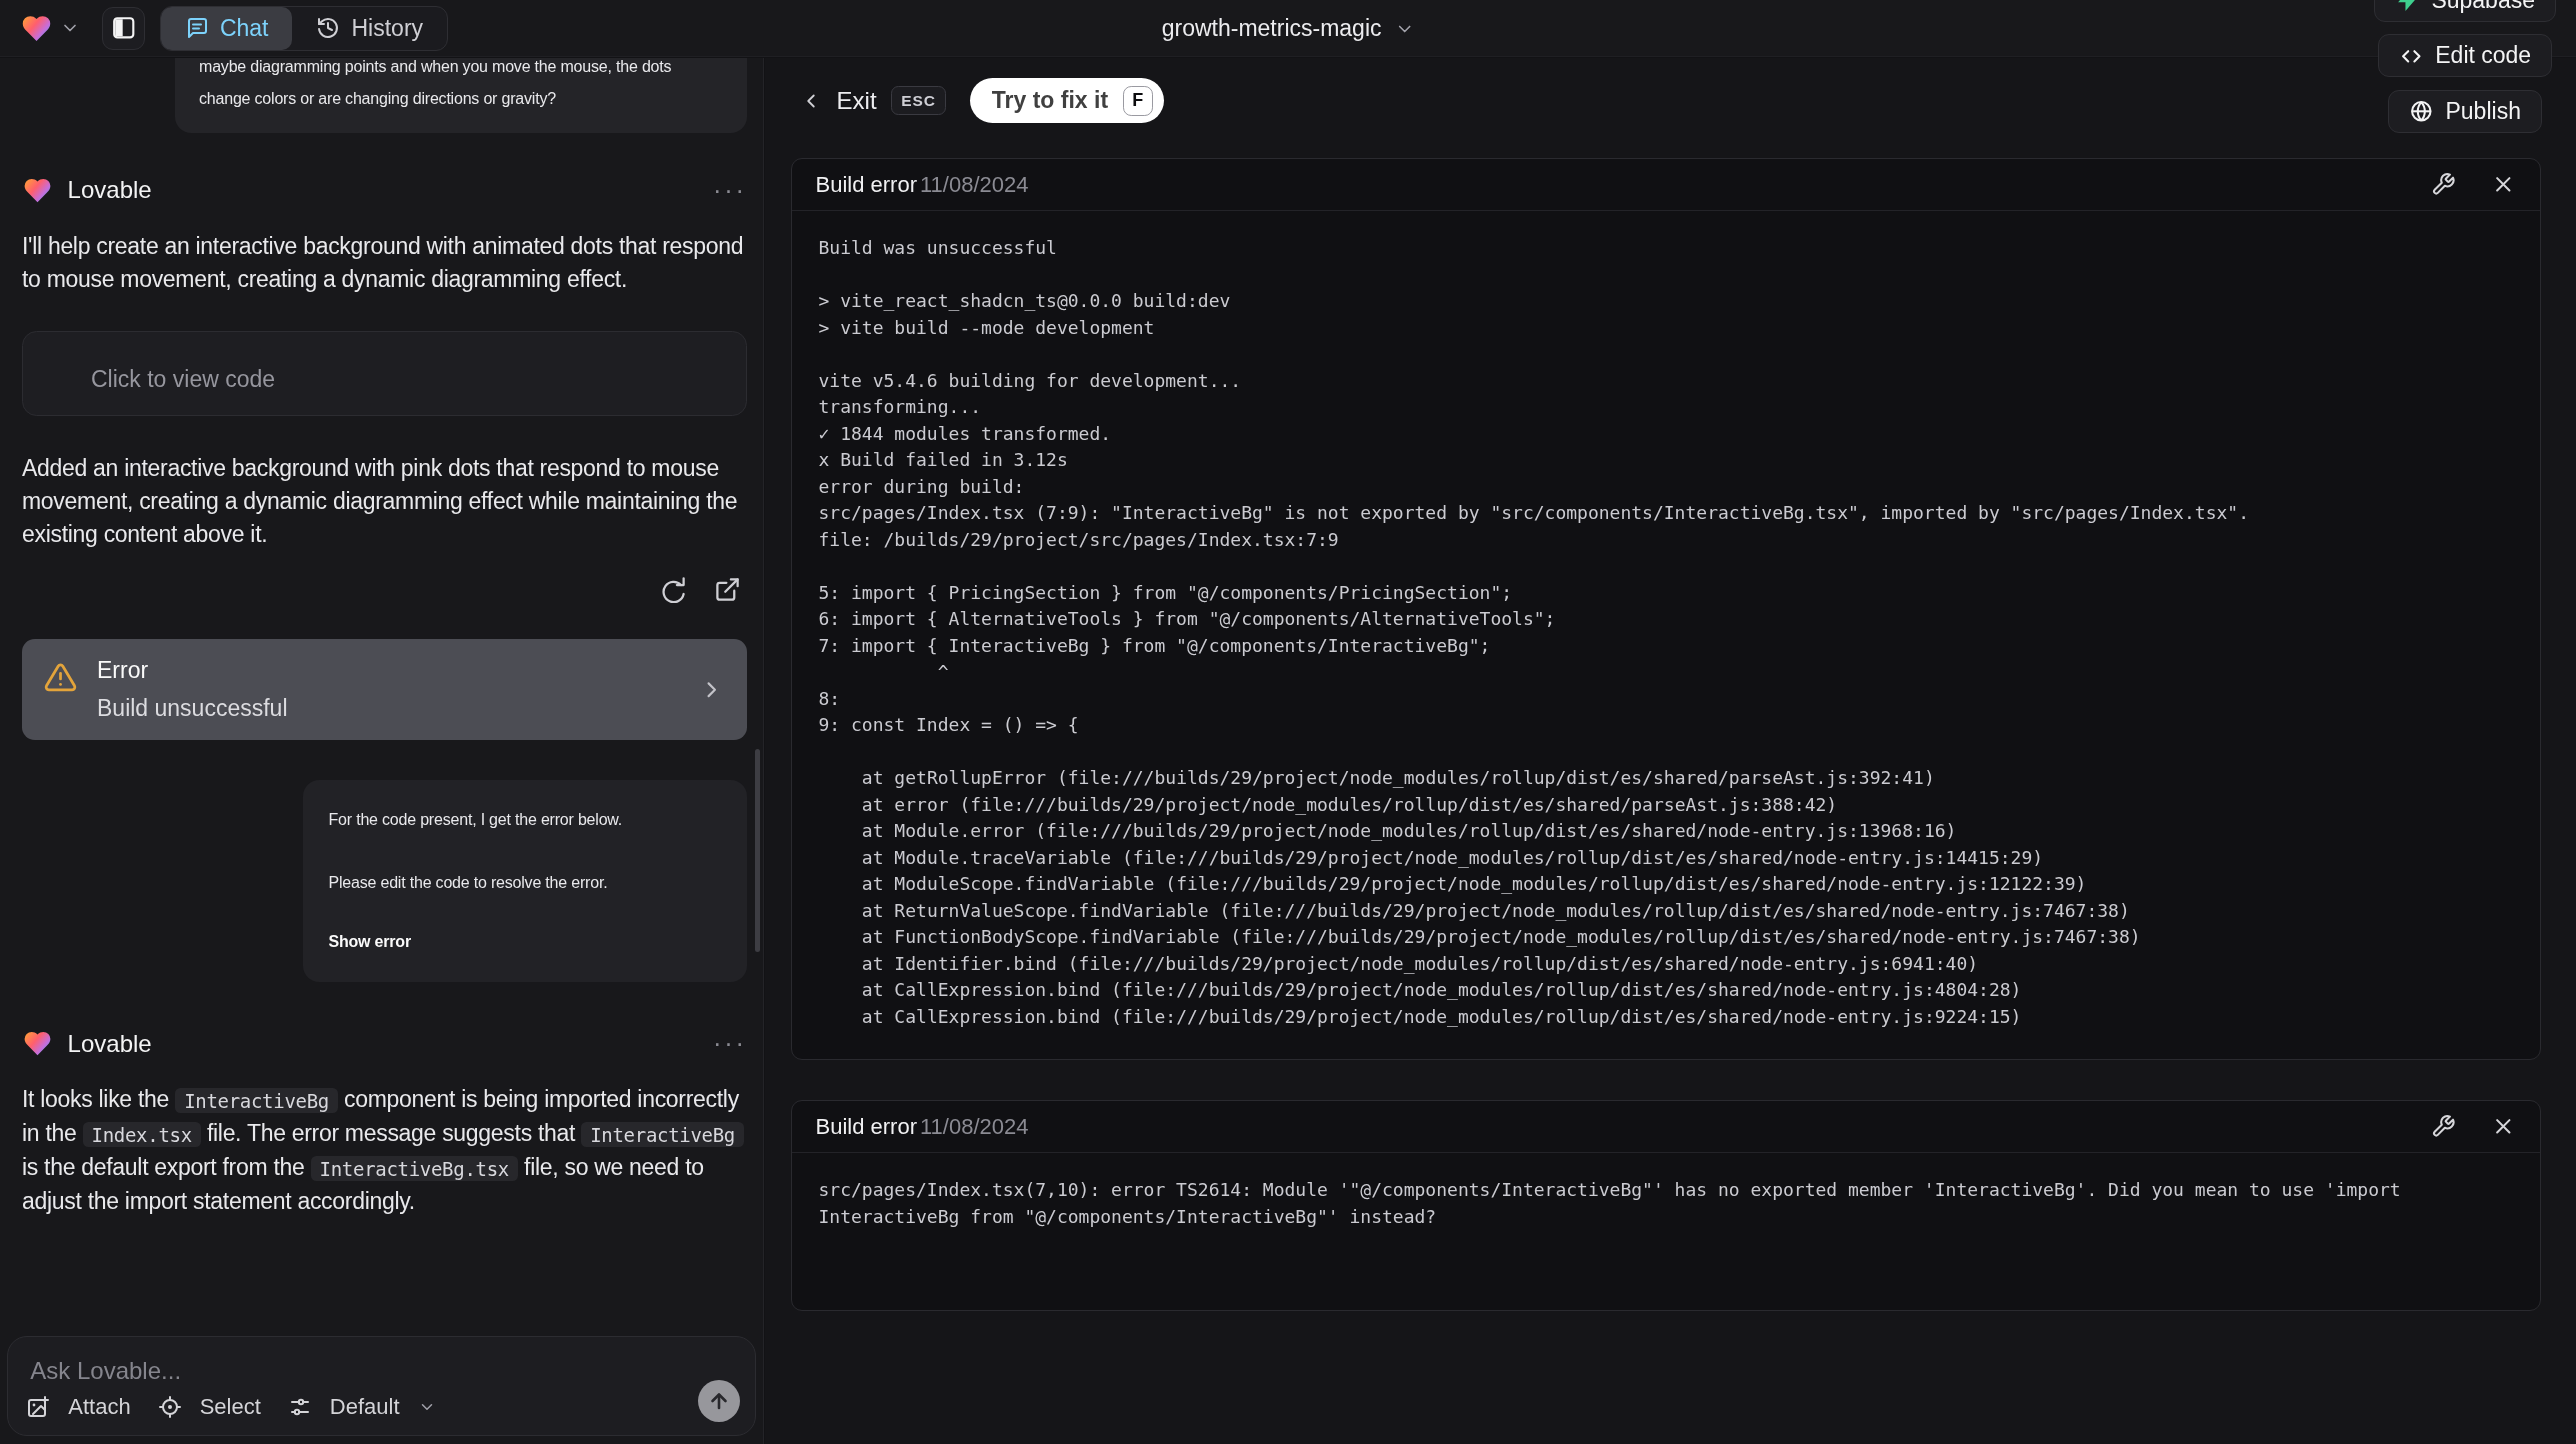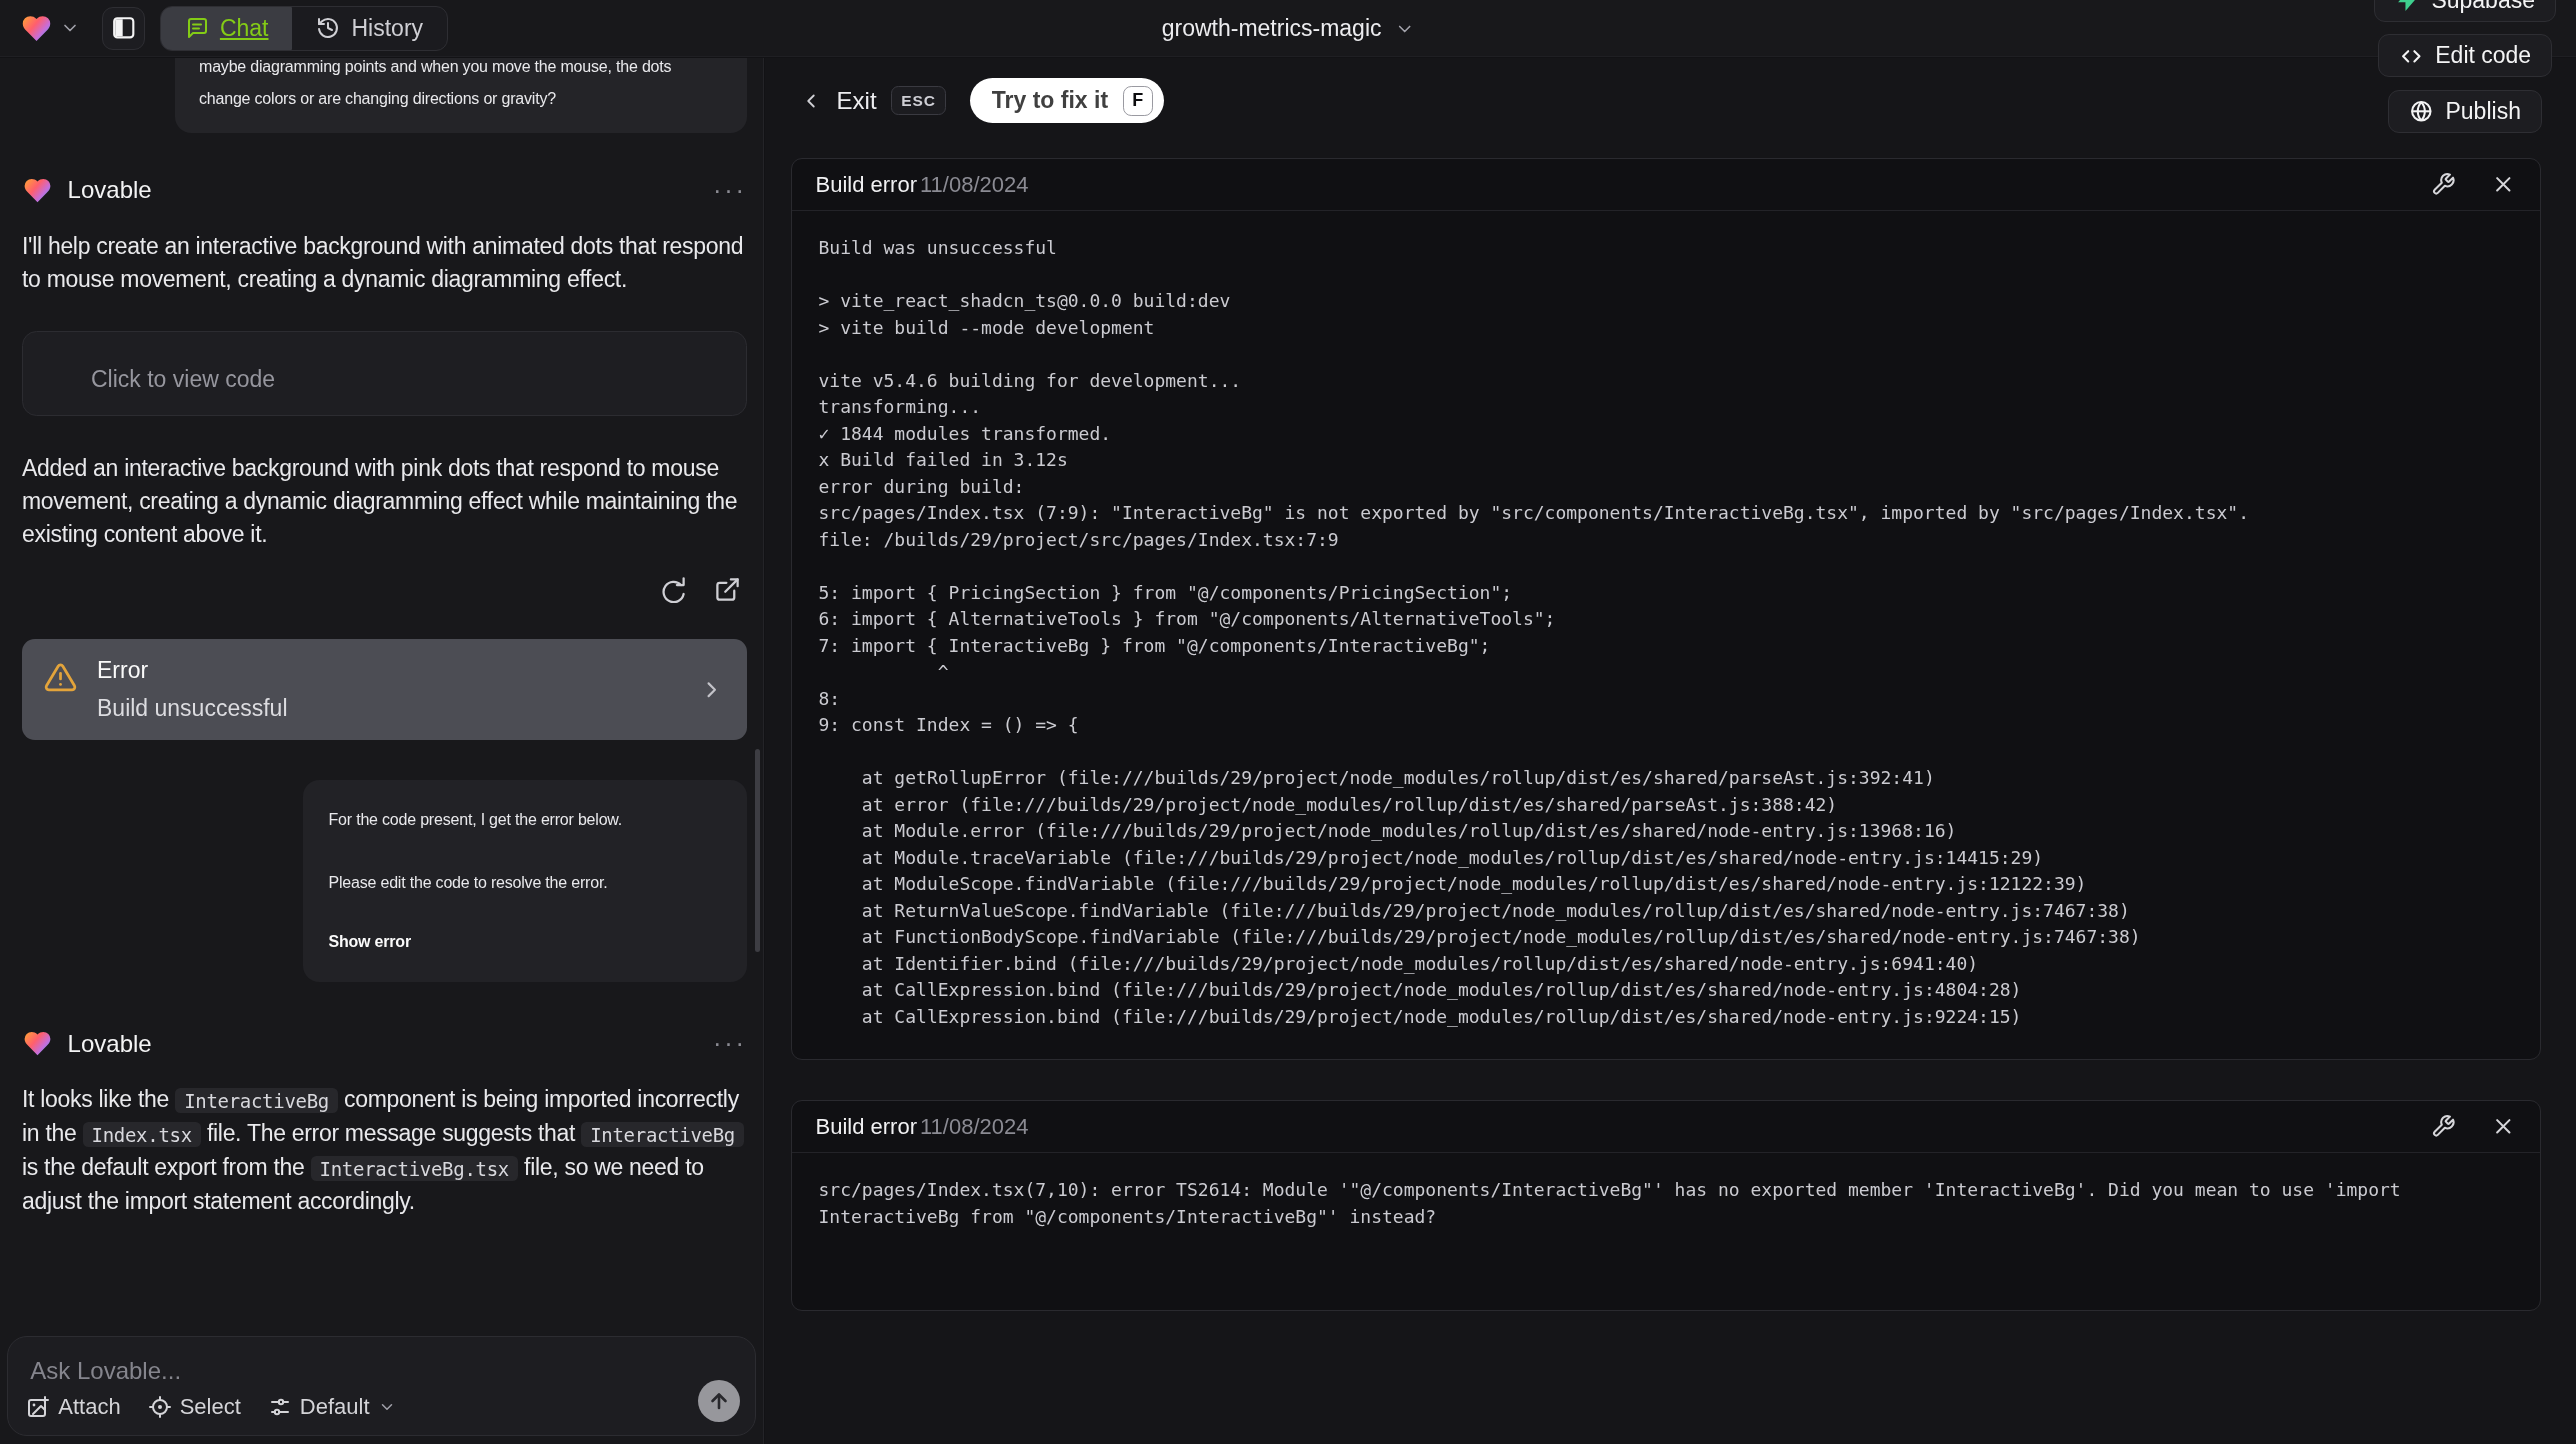--- a/index.html
+++ b/index.html
@@ -31,21 +31,21 @@
   .seg {
     display:flex; align-items:center; margin-left:14.6px; height:45px;
     border:0.9px solid #2e2e33; border-radius:12px; background:#1b1b1f; overflow:hidden;
   }
   .seg-item {
     display:flex; align-items:center; gap:11px; height:100%; padding:0 24px;
     background:transparent; border:none; color:#cfcfd4; font-size:23px;
     font-family:inherit; cursor:pointer;
   }
   .seg-item .icon { width:24px; height:24px; }
-  .seg-item.active { background:#3b3c42; color:#84cc16; border-radius:1px;text-decoration:underline; }
+  .seg-item.active { background:#3b3c42; color:#7dd3fc; border-radius:10px; }
   .project {
     position:absolute; left:50%; top:0; height:57px; transform:translateX(-50%);
     display:flex; align-items:center; gap:12.8px; color:#ececef; font-size:23px; cursor:pointer;
   }
   .project .chev { width:20px; height:20px; color:#a1a1aa; }
   .topbar-right { margin-left:auto; display:flex; align-items:center; gap:12.8px;flex-direction:column; }
   .pillbtn {
     display:flex; align-items:center; gap:12px; height:43px; padding:0 20px;
     border:0.9px solid #2e2e33; background:#1d1d21; border-radius:11px;
     color:#f4f4f5; font-size:23px; font-family:inherit; cursor:pointer;
@@ -94,21 +94,21 @@
   .bubble.sub { margin:40px 0 0 281px; padding:24px 25.5px; background:#222226; }
   .bubble.sub .l2 { margin-top:31px; }
   .bubble.sub .show-error { margin-top:27px; font-weight:bold; color:#fafafa; cursor:pointer; }
 
   .composer {
     position:absolute; left:7.3px; right:7.3px; bottom:9px; height:100px;
     background:#1d1d21; border:0.9px solid #2c2c31; border-radius:20px;
   }
   .composer .ph { position:absolute; top:20px; left:22px; font-size:24px; color:#85858d; }
   .composer .tools { position:absolute; left:18px; bottom:14.6px; display:flex; align-items:center; gap:27px; }
-  .tool { display:flex; align-items:center; gap:8px; color:#d4d4d8; font-size:22px; cursor:pointer; background:none; border:none; font-family:inherit; }
+  .tool { display:flex; align-items:center; gap:18px; color:#d4d4d8; font-size:22px; cursor:pointer; background:none; border:none; font-family:inherit; }
   .tool .icon { width:24px; height:24px; }
   .tool .chev { width:18px; height:18px; color:#a1a1aa; }
   .send-btn {
     position:absolute; right:14.6px; bottom:12.8px; width:42px; height:42px; border-radius:50%;
     background:#97979c; border:none; display:flex; align-items:center; justify-content:center; cursor:pointer;
   }
   .send-btn .icon { width:24px; height:24px; color:#28282c; }
   .chat-scrollbar { position:absolute; right:2.7px; top:691px; width:5.5px; height:203px; border-radius:2.7px; background:#3d3d43; }
 
   

